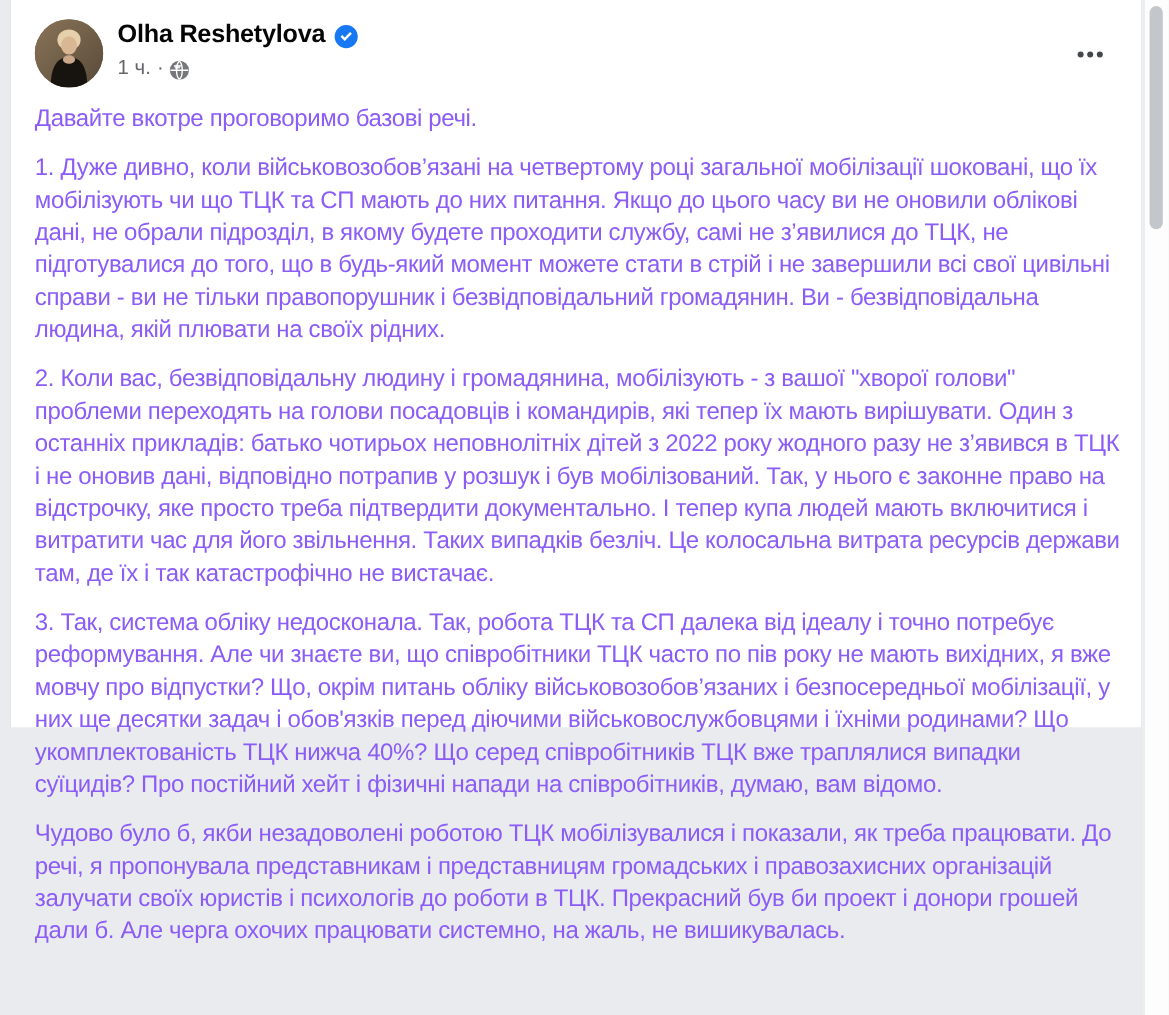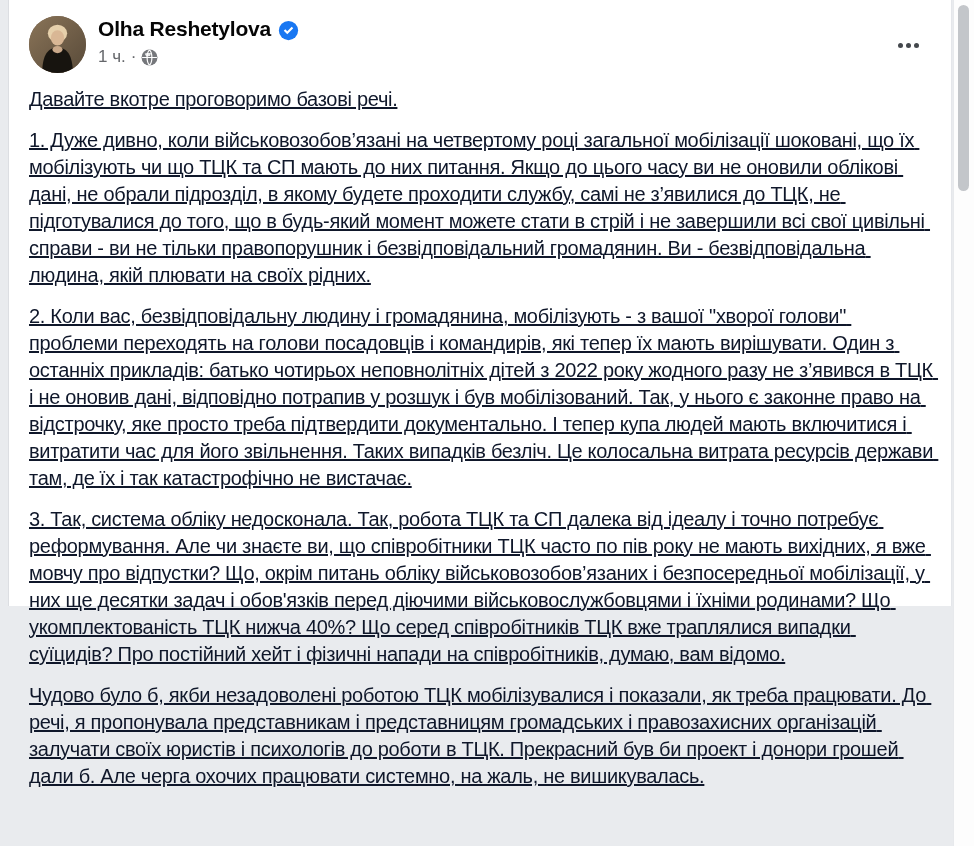--- a/index.html
+++ b/index.html
@@ -39,21 +39,21 @@
     font-size: 21px;
     font-weight: 700;
     color: #050505;
     letter-spacing: -0.2px;
     cursor: pointer;
   }
   .verified-icon { display: inline-flex; margin-top: 2px; }
   .meta-row {
     margin-top: 6px;
     display: flex;
-    align-items: flex-start;
+    align-items: flex-end;
     gap: 5px;
     font-size: 17px;
     color: #65676b;
   }
   .meta-row .dot-sep { font-size: 17px; color: #65676b; }
   .privacy-icon { display: inline-flex; margin-top: 2px; }
   .more-options {
     position: absolute;
     right: 24px; top: 26px;
     width: 38px; height: 38px;
@@ -70,24 +70,23 @@
     background: #44484d;
   }
   
   .post-body {
     padding: 8px 14px 0 20px;
   }
   .post-body p {
     font-size: 20px;
     line-height: 27px;
     letter-spacing: -0.3px;
-    color: #0f172a;
+    color: #8b5cf6;
     margin-bottom: 14px;
     white-space: pre-wrap;
-    text-decoration: underline;
   }
   
   .scroll-gutter {
     position: absolute;
     right: 0; top: 0;
     width: 21px; height: 846px;
     background: #fdfdfd;
     border-left: 1px solid #e7e9ec;
   }
   .scroll-thumb {

